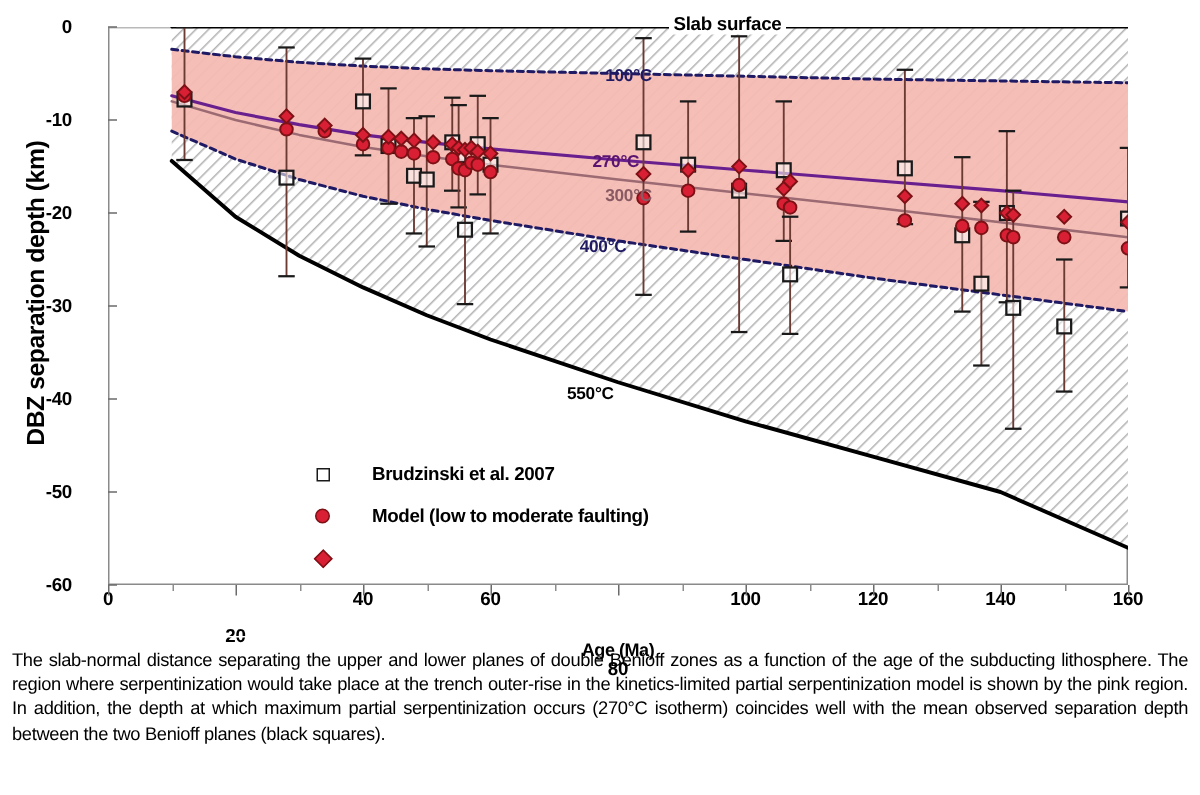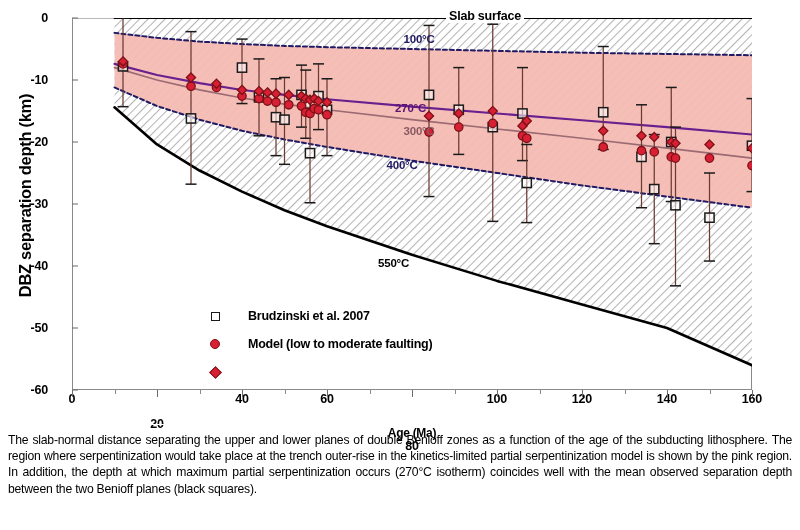--- a/index.html
+++ b/index.html
@@ -29,21 +29,21 @@
 
   #ylabel{position:absolute;left:-155px;top:186px;width:360px;
           transform:rotate(-90deg);transform-origin:center center;
           text-align:center;font-size:16.5px;font-weight:bold;letter-spacing:-.3px;}
   #xlabel{position:absolute;left:0;top:408px;width:680px;text-align:center;
           font-size:12px;font-weight:bold;letter-spacing:-.3px;}
 
   
   .ann{position:absolute;font-size:11.5px;font-weight:bold;white-space:nowrap;
        letter-spacing:-.2px;}
-  .ann-100{color:#201a63;}
+  .ann-100{color:#201a63;margin-top:12px;}
   .ann-270{color:#5a1470;}
   .ann-300{color:#8a5a63;}
   .ann-400{color:#201a63;}
   .ann-550{color:#000000;}
   .ann-slab{color:#000000;font-size:12.5px;background:#ffffff;padding:0 3px;}
 
   
   #legend{position:absolute;left:130px;top:284px;}
   .legend-row{display:flex;align-items:center;height:28px;}
   .legend-sym{width:26px;display:flex;align-items:center;justify-content:center;}

